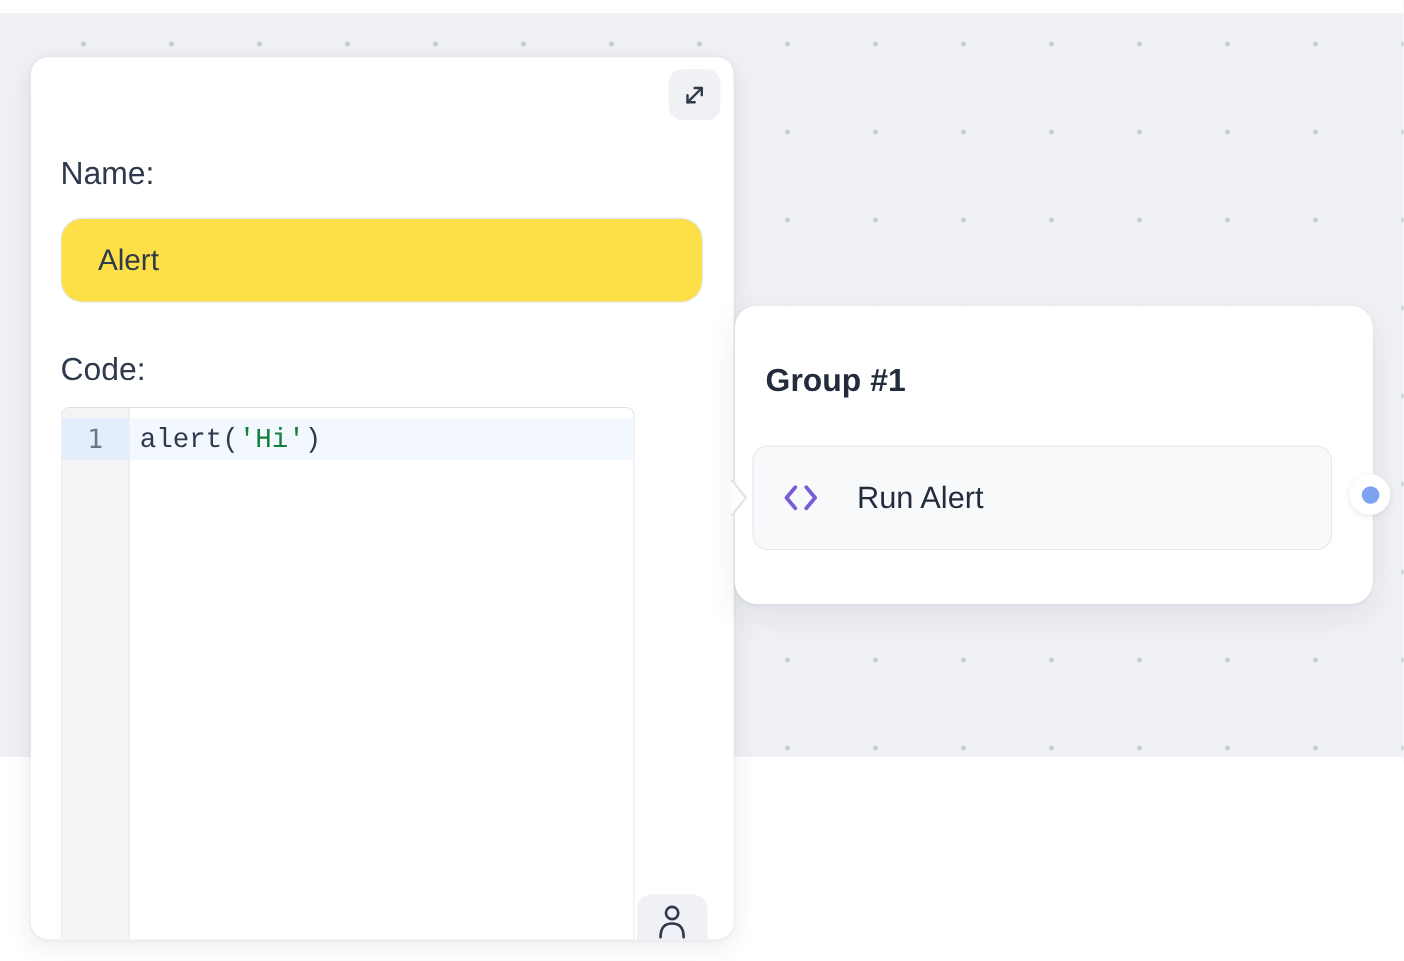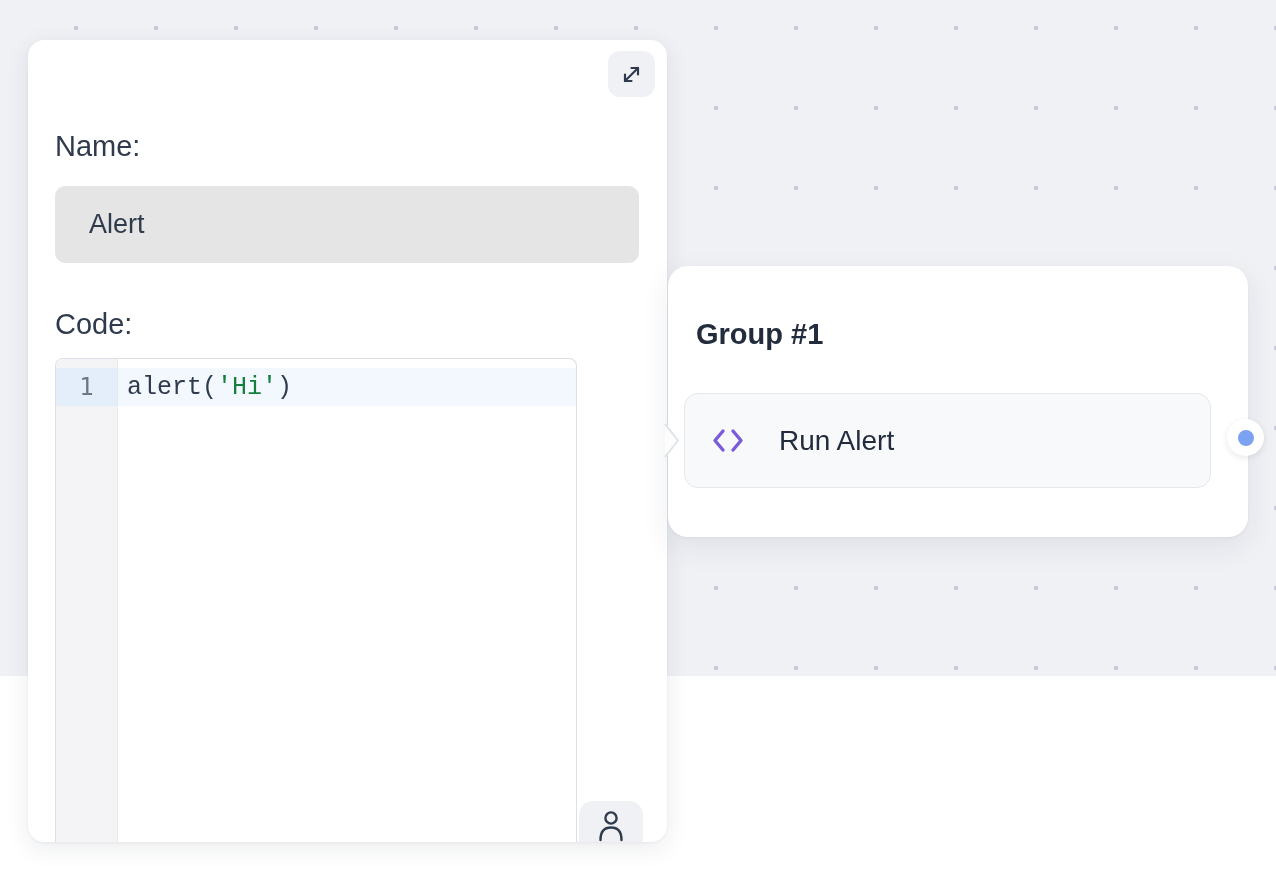--- a/index.html
+++ b/index.html
@@ -5,20 +5,21 @@
   * { margin:0; padding:0; box-sizing:border-box; }
   html,body { width:1276px; height:874px; overflow:hidden; }
   body { font-family:"Liberation Sans", sans-serif; }
 
   .canvas {
     position:relative; width:1276px; height:676px;
     background-color:#f0f1f5;
     background-image:radial-gradient(circle, #c5cad7 2px, transparent 2.5px);
     background-size:80px 80px;
     background-position:36px -12px;
+    margin-top:12px;
   }
 
   
   .panel {
     position:absolute; left:28px; top:40px; width:639px; height:802px;
     background:#ffffff; border-radius:16px;
     box-shadow:0 6px 24px rgba(25,35,60,0.09), 0 1px 3px rgba(25,35,60,0.05);
     overflow:hidden;
   }
   .icon-btn {
@@ -30,21 +31,21 @@
   .person-btn { left:551px; top:761px; width:64px; height:64px; border-radius:14px; align-items:flex-start; padding-top:9px; }
 
   .field-label {
     position:absolute; left:27px; font-size:29px; line-height:40px; color:#2f3a4c;
   }
   .name-label { top:86px; }
   .code-label { top:264px; }
 
   .name-input {
     position:absolute; left:27px; top:146px; width:584px; height:77px;
-    border:1px solid #e4e6ea; border-radius:10px; background:#e5e5e5;
+    border:1px solid #e4e6ea; border-radius:20px; background:#fde047;
     padding-left:33px; font-size:27px; color:#2f3a4c;
     font-family:"Liberation Sans", sans-serif; outline:none;
   }
 
   
   .code-editor {
     position:absolute; left:27px; top:318px; width:522px; height:484px;
     border:1px solid #dcdfe4; border-bottom:none; border-radius:8px 8px 0 0;
     background:#ffffff; display:flex; overflow:hidden; cursor:text;
   }

